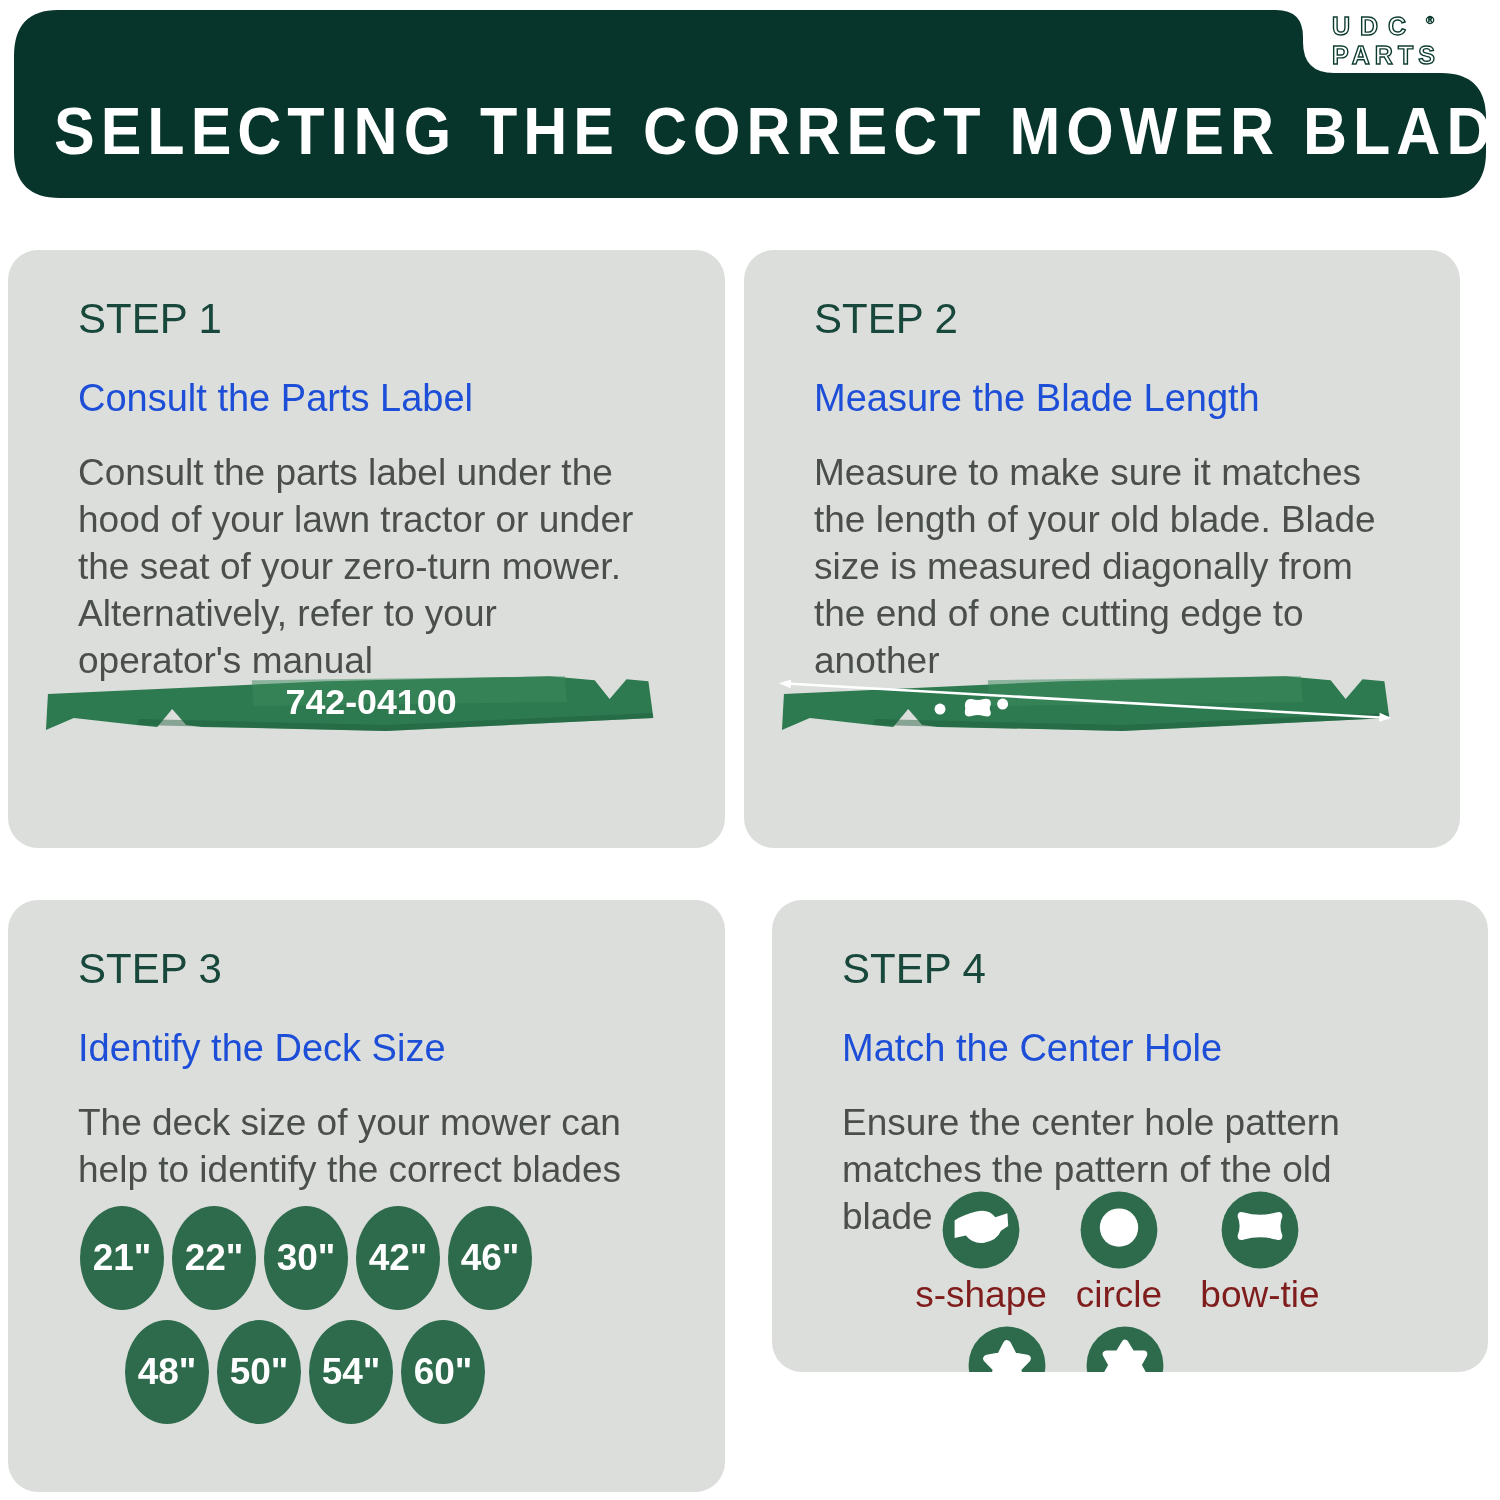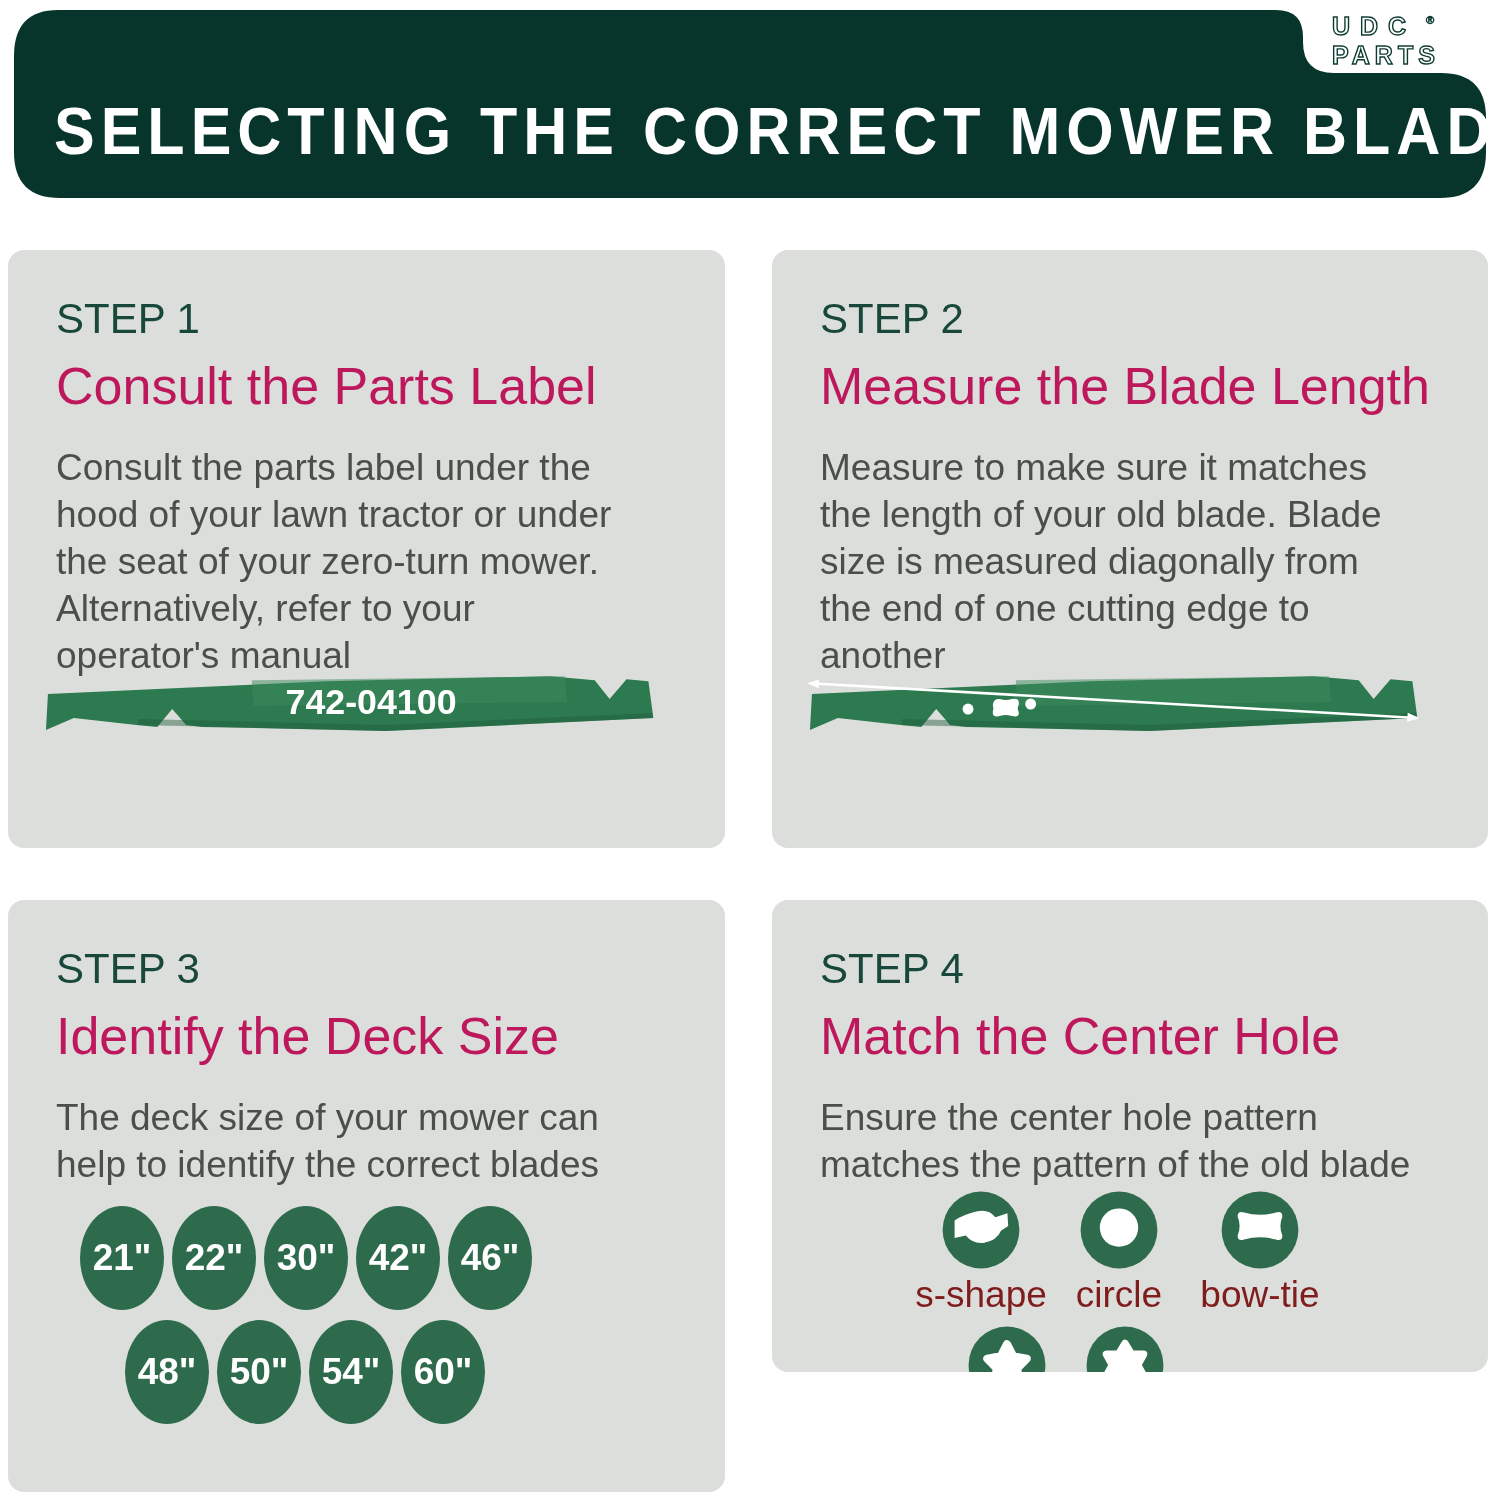--- a/index.html
+++ b/index.html
@@ -10,29 +10,29 @@
   
   .header-svg{position:absolute;left:0;top:0;}
   .page-title{
     position:absolute;left:54px;top:92px;width:1400px;
     font-size:61px;font-weight:bold;color:#ffffff;letter-spacing:6px;
     white-space:nowrap;transform:scaleY(1.10);transform-origin:top left;
   }
   .brand{position:absolute;left:1332px;top:12px;}
   
   .panel{
-    position:absolute;background:#dcdedb;border-radius:16px;overflow:hidden;
-    box-sizing:border-box;padding:46px 56px 0 48px;
+    position:absolute;background:#dcdedb;border-radius:30px;overflow:hidden;
+    box-sizing:border-box;padding:46px 56px 0 70px;
   }
   #panel-1{left:8px;  top:250px;width:717px;height:598px;}
-  #panel-2{left:772px;top:250px;width:716px;height:598px;}
+  #panel-2{left:744px;top:250px;width:716px;height:598px;}
   #panel-3{left:8px;  top:900px;width:717px;height:592px;}
   #panel-4{left:772px;top:900px;width:716px;height:472px;}
   .step-label{font-size:42px;color:#18473b;line-height:1.1;}
-  .step-heading{font-size:52px;color:#be185d;font-weight:normal;margin:16px 0 0 0;line-height:1.1;}
+  .step-heading{font-size:38px;color:#1d4ed8;font-weight:normal;margin:36px 0 0 0;line-height:1.1;}
   .step-body{
     font-size:37px;color:#4b4f4c;line-height:1.27;margin:30px 0 0 0;
     white-space:pre-line;
   }
   .blade{position:absolute;left:30px;top:418px;}
   
   .deck-row{position:absolute;display:flex;gap:8px;}
   .deck-row.row1{left:72px;top:306px;}
   .deck-row.row2{left:117px;top:420px;}
   .deck-circle{

